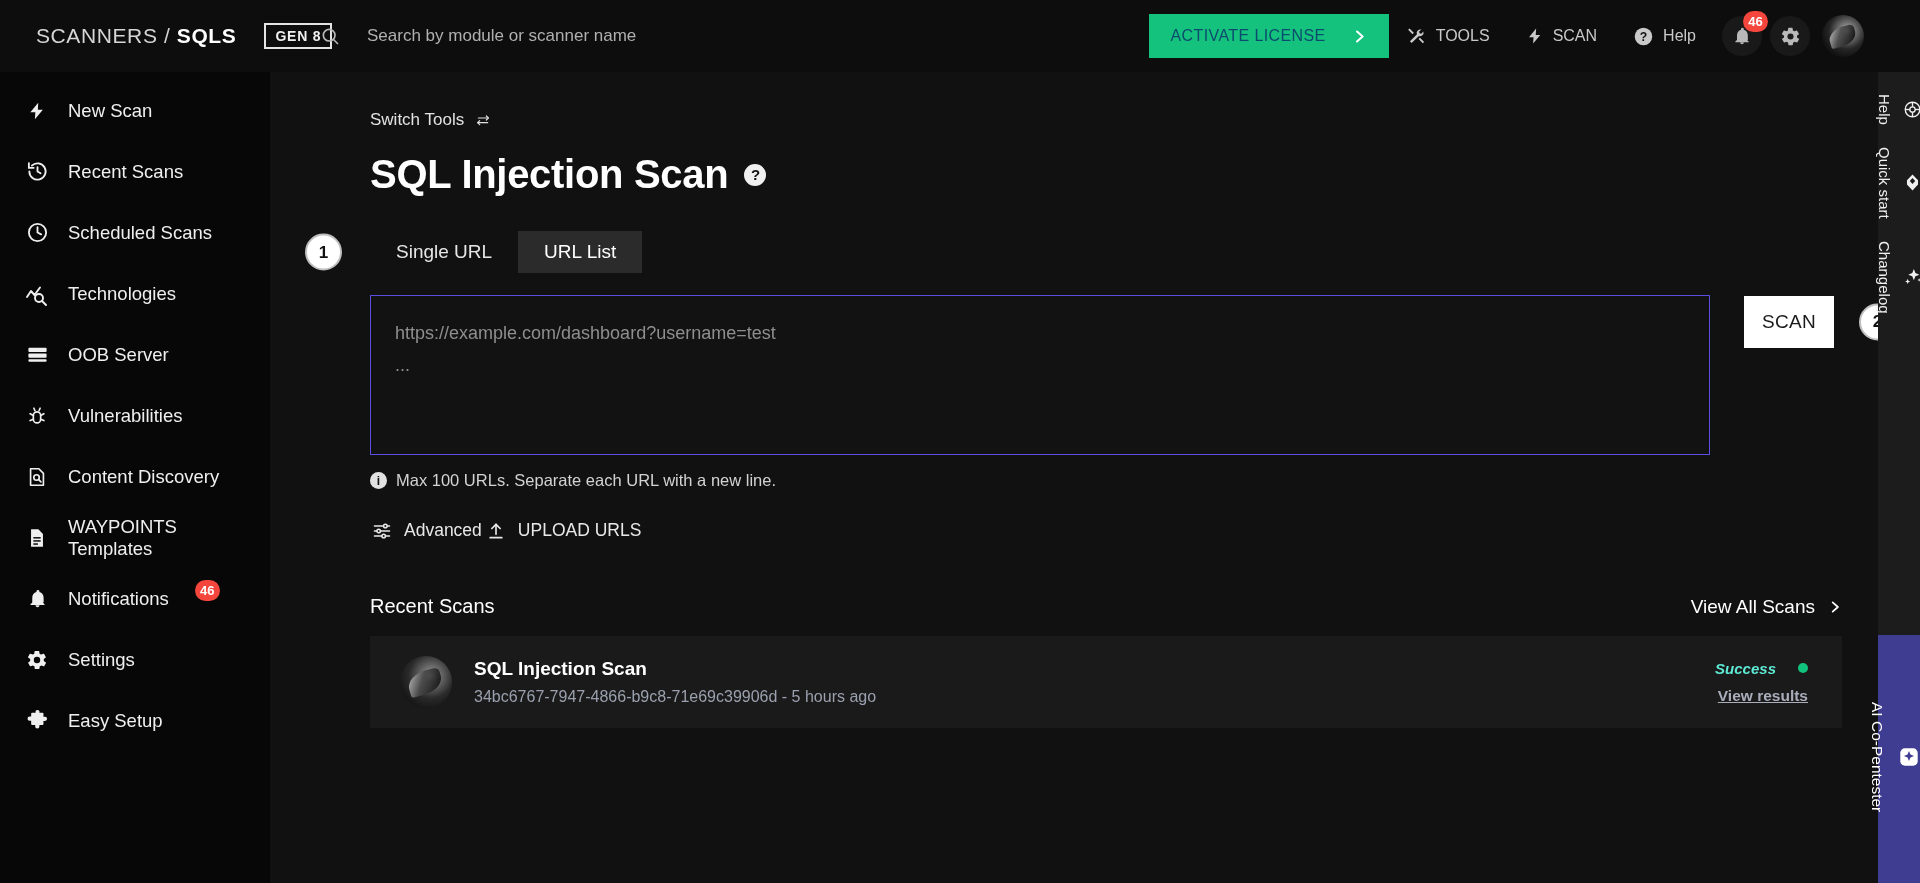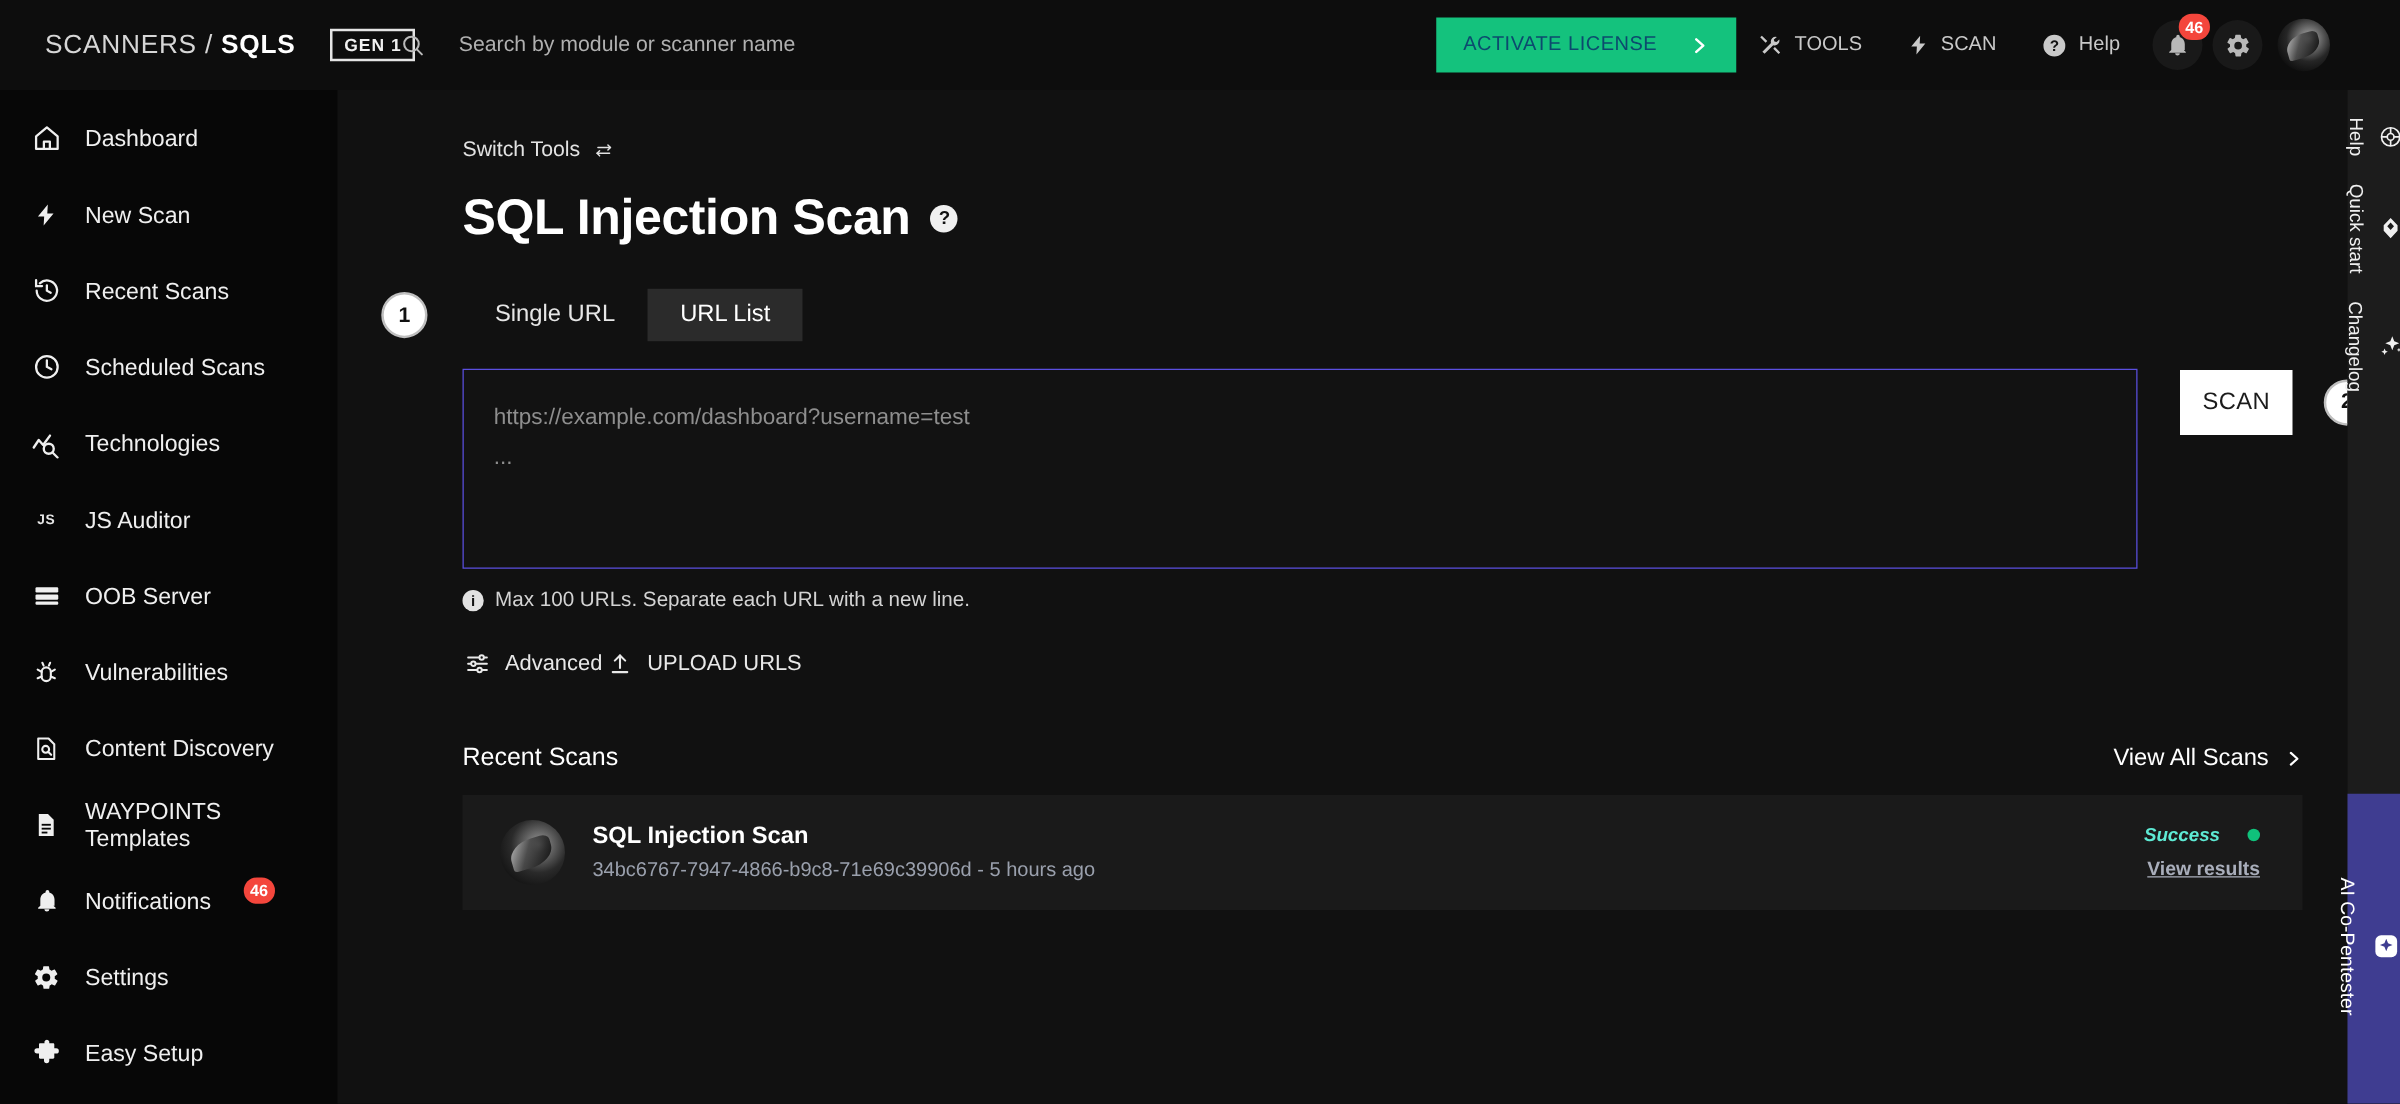--- a/index.html
+++ b/index.html
@@ -227,21 +227,21 @@
 </style>
 </head>
 <body>
 
 <div class="app">
 
   <div class="header">
     <div class="brand">
       <div class="brand-logo"></div>
       <div class="brand-text"><span>SCANNERS / </span><b>SQLS</b></div>
-      <div class="gen-badge">GEN 1</div>
+      <div class="gen-badge">GEN 8</div>
     </div>
 
     <div class="search-wrap">
       <span>
         <svg width="20" height="20" viewBox="0 0 24 24" fill="none" stroke="#b9b9b9" stroke-width="2">
             <circle cx="11" cy="11" r="7"></circle>
             <line x1="16.2" y1="16.2" x2="21" y2="21" stroke-linecap="round"></line>
           </svg>
       </span>
       <input class="search-input" placeholder="Search by module or scanner name" style="">
@@ -303,29 +303,20 @@
       </div>
 
       <div class="avatar"></div>
     </div>
   </div>
 
   <div class="body-row">
 
     <div class="sidebar">
 
-      <div class="nav-item">
-        <span class="nav-ico">
-            <svg width="23" height="23" viewBox="0 0 24 24" fill="none" stroke="#efefef" stroke-width="1.9" stroke-linejoin="round">
-              <path d="M3 10.5L12 3l9 7.5V21H3V10.5z"></path>
-              <path d="M9.5 21v-6h5v6"></path>
-            </svg>
-          </span>
-        <span>Dashboard</span>
-      </div>
 
       <div class="nav-item">
         <span class="nav-ico">
             <svg width="20" height="24" viewBox="0 0 24 24" fill="#efefef">
               <path d="M13.5 2L4 13.5h6L9.5 22 19 10.5h-6L13.5 2z"></path>
             </svg>
           </span>
         <span>New Scan</span>
       </div>
 
@@ -354,24 +345,20 @@
         <span class="nav-ico">
             <svg width="24" height="24" viewBox="0 0 24 24" fill="none" stroke="#efefef" stroke-width="1.9" stroke-linecap="round" stroke-linejoin="round">
               <polyline points="2,15 6,9 9.5,13 15,5.5"></polyline>
               <circle cx="14" cy="16" r="4"></circle>
               <line x1="17" y1="19" x2="21" y2="23"></line>
             </svg>
           </span>
         <span>Technologies</span>
       </div>
 
-      <div class="nav-item">
-        <span class="nav-ico js-mark">JS</span>
-        <span>JS Auditor</span>
-      </div>
 
       <div class="nav-item">
         <span class="nav-ico">
             <svg width="23" height="23" viewBox="0 0 24 24" fill="#efefef">
               <rect x="2.5" y="5" width="19" height="4.4" rx="1"></rect>
               <rect x="2.5" y="11" width="19" height="4.4" rx="1"></rect>
               <rect x="2.5" y="17" width="19" height="2.6" rx="1"></rect>
             </svg>
           </span>
         <span>OOB Server</span>

